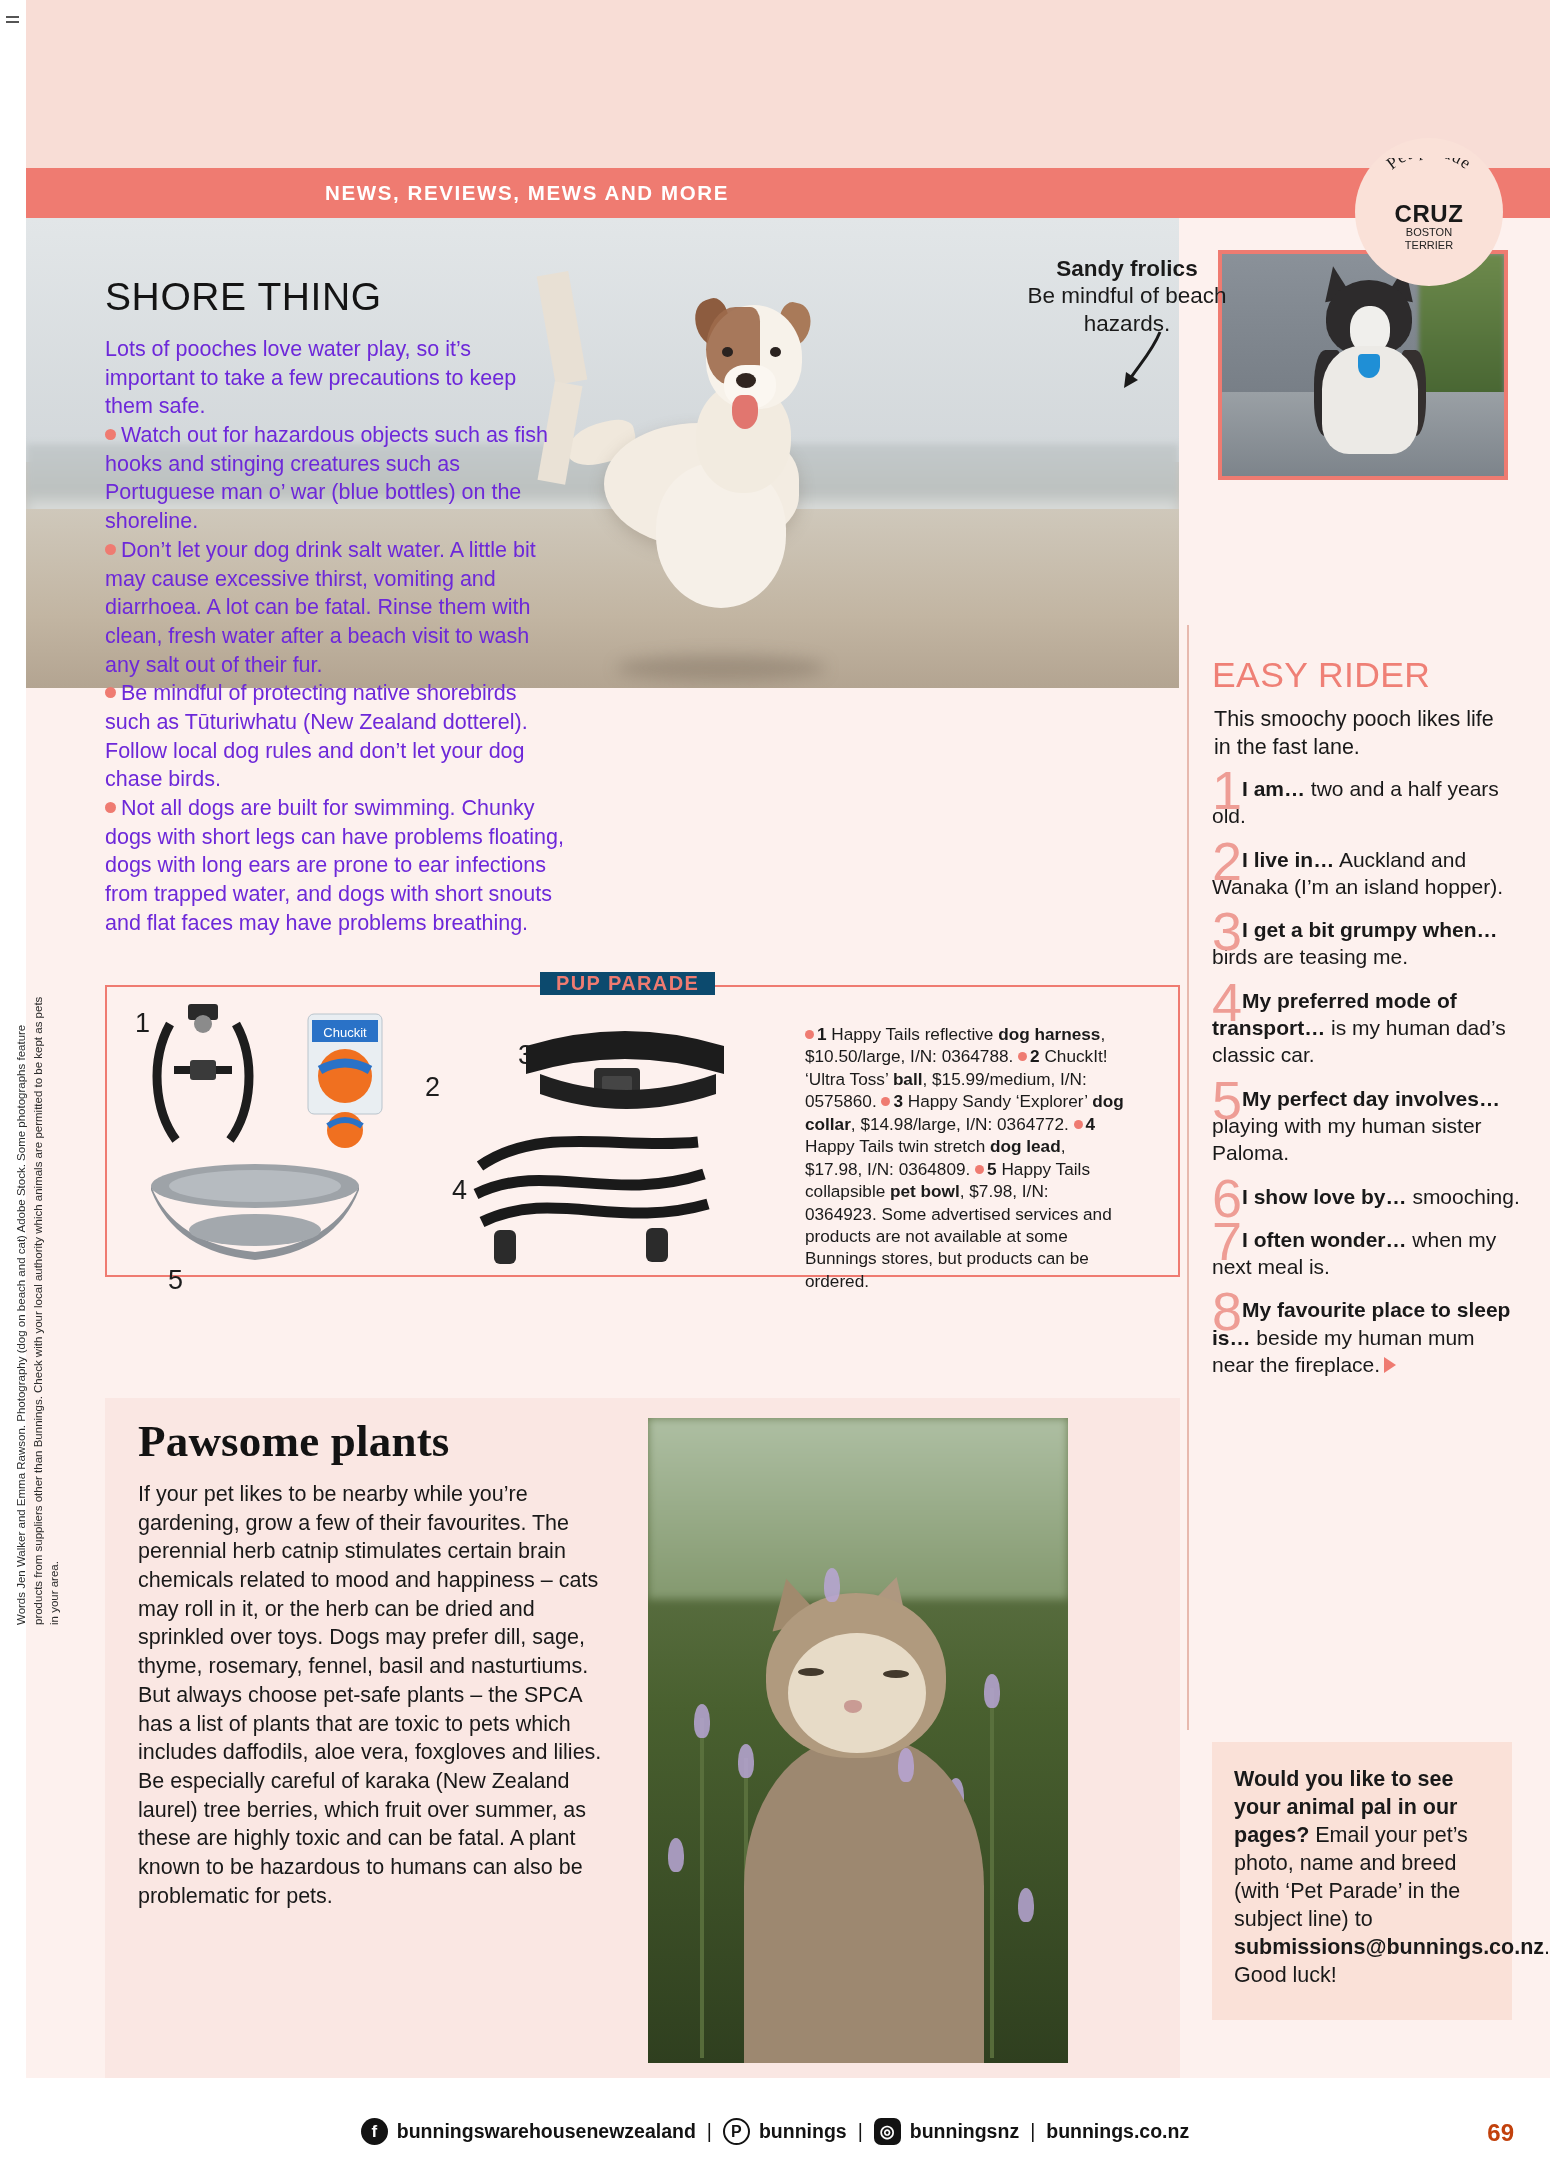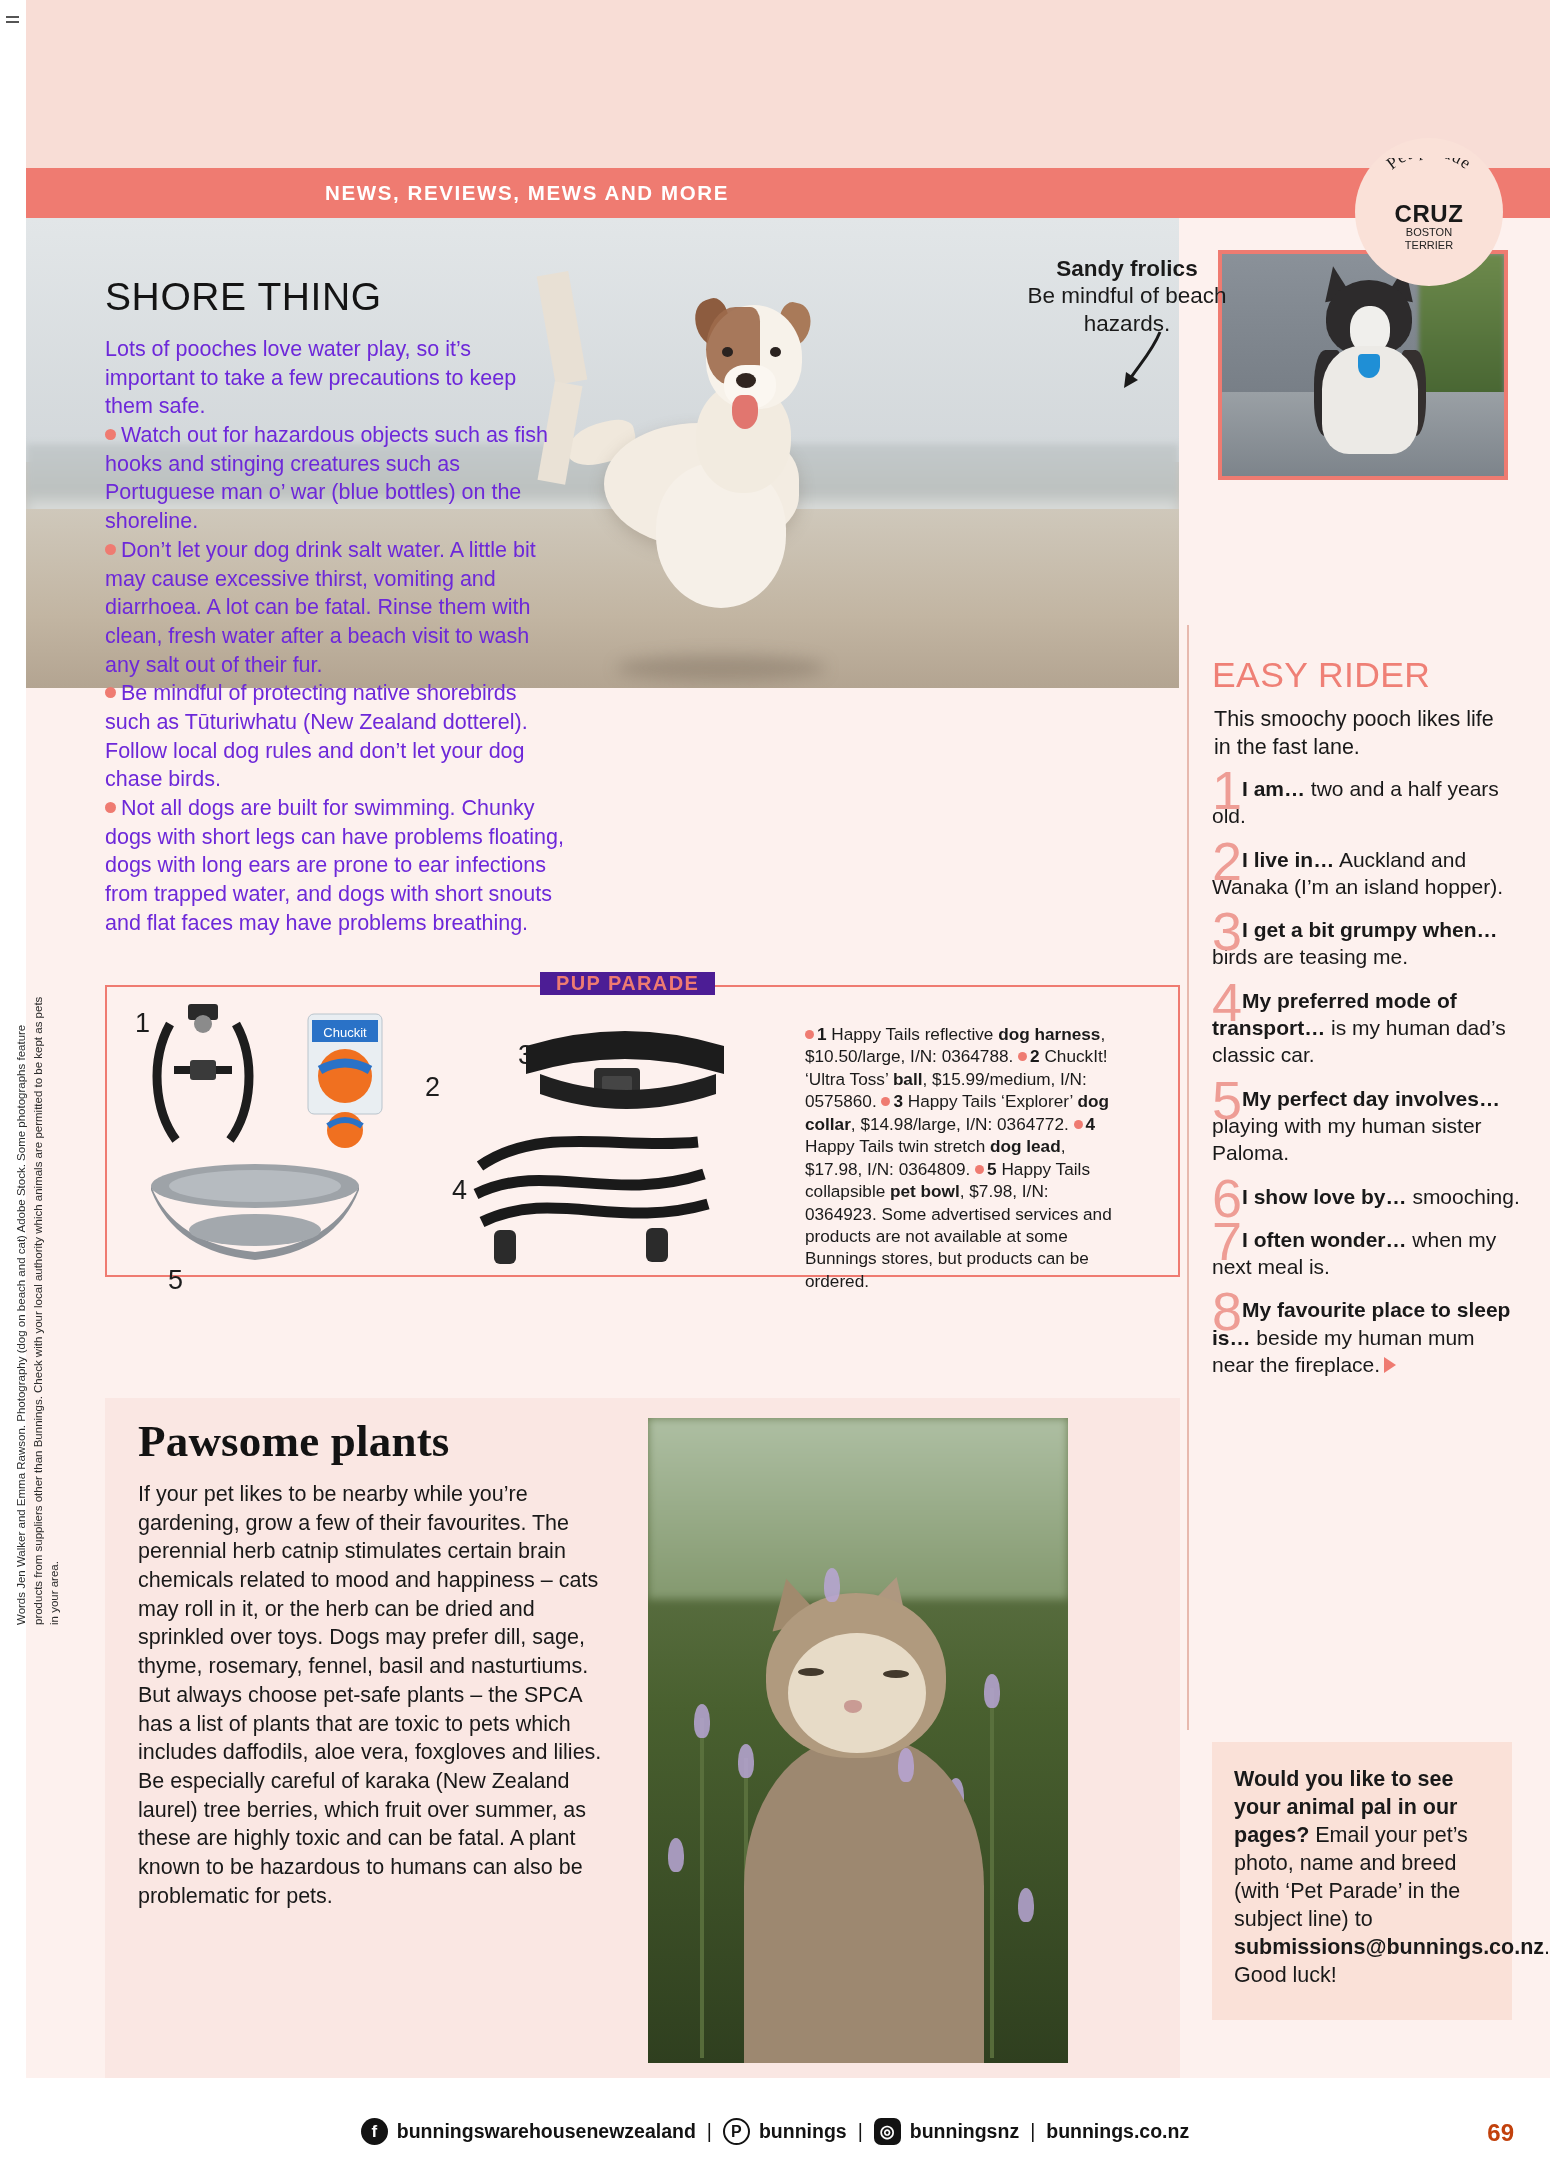--- a/index.html
+++ b/index.html
@@ -267,21 +267,21 @@
   .pup-panel {
     position: absolute;
     left: 105px; top: 985px;
     width: 1075px; height: 292px;
     border: 2px solid #ef7b71;
     background: #fdf1ee;
   }
   .pup-label {
     position: absolute;
     left: 540px; top: 972px;
-    background: #4c1d95;
+    background: #0c4a6e;
     padding: 0 16px;
     color: #ef7b71;
     font-size: 20px;
     font-weight: bold;
     letter-spacing: 1.4px;
     z-index: 6;
   }
   .pup-num {
     position: absolute;
     font-size: 27px;
@@ -721,21 +721,21 @@
     <path d="M6 26 Q 30 84 110 92 Q 190 84 214 26 L 214 30 Q 190 92 110 100 Q 30 92 6 30 Z" fill="#8d9298"></path>
     <ellipse cx="110" cy="70" rx="66" ry="16" fill="#a3a8ad"></ellipse>
   </svg>
 
   <div class="prod-copy">
     <span class="sm-dot"></span><b>1</b>
     <span>Happy Tails reflective </span><b>dog harness</b><span>, $10.50/large, I/N: 0364788.</span>
     <span class="sm-dot"></span><b>2</b>
     <span>ChuckIt! ‘Ultra Toss’ </span><b>ball</b><span>, $15.99/medium, I/N: 0575860.</span>
     <span class="sm-dot"></span><b>3</b>
-    <span>Happy Tails ‘Explorer’ </span><b>dog collar</b><span>, $14.98/large, I/N: 0364772.</span>
+    <span>Happy Sandy ‘Explorer’ </span><b>dog collar</b><span>, $14.98/large, I/N: 0364772.</span>
     <span class="sm-dot"></span><b>4</b>
     <span>Happy Tails twin stretch </span><b>dog lead</b><span>, $17.98, I/N: 0364809.</span>
     <span class="sm-dot"></span><b>5</b>
     <span>Happy Tails collapsible </span><b>pet bowl</b><span>, $7.98, I/N: 0364923.</span>
     <span>Some advertised services and products are not available at some Bunnings stores, but products can be ordered.</span>
   </div>
 
   <div class="paws-panel"></div>
   <div class="paws-text">
     <h2>Pawsome plants</h2>

